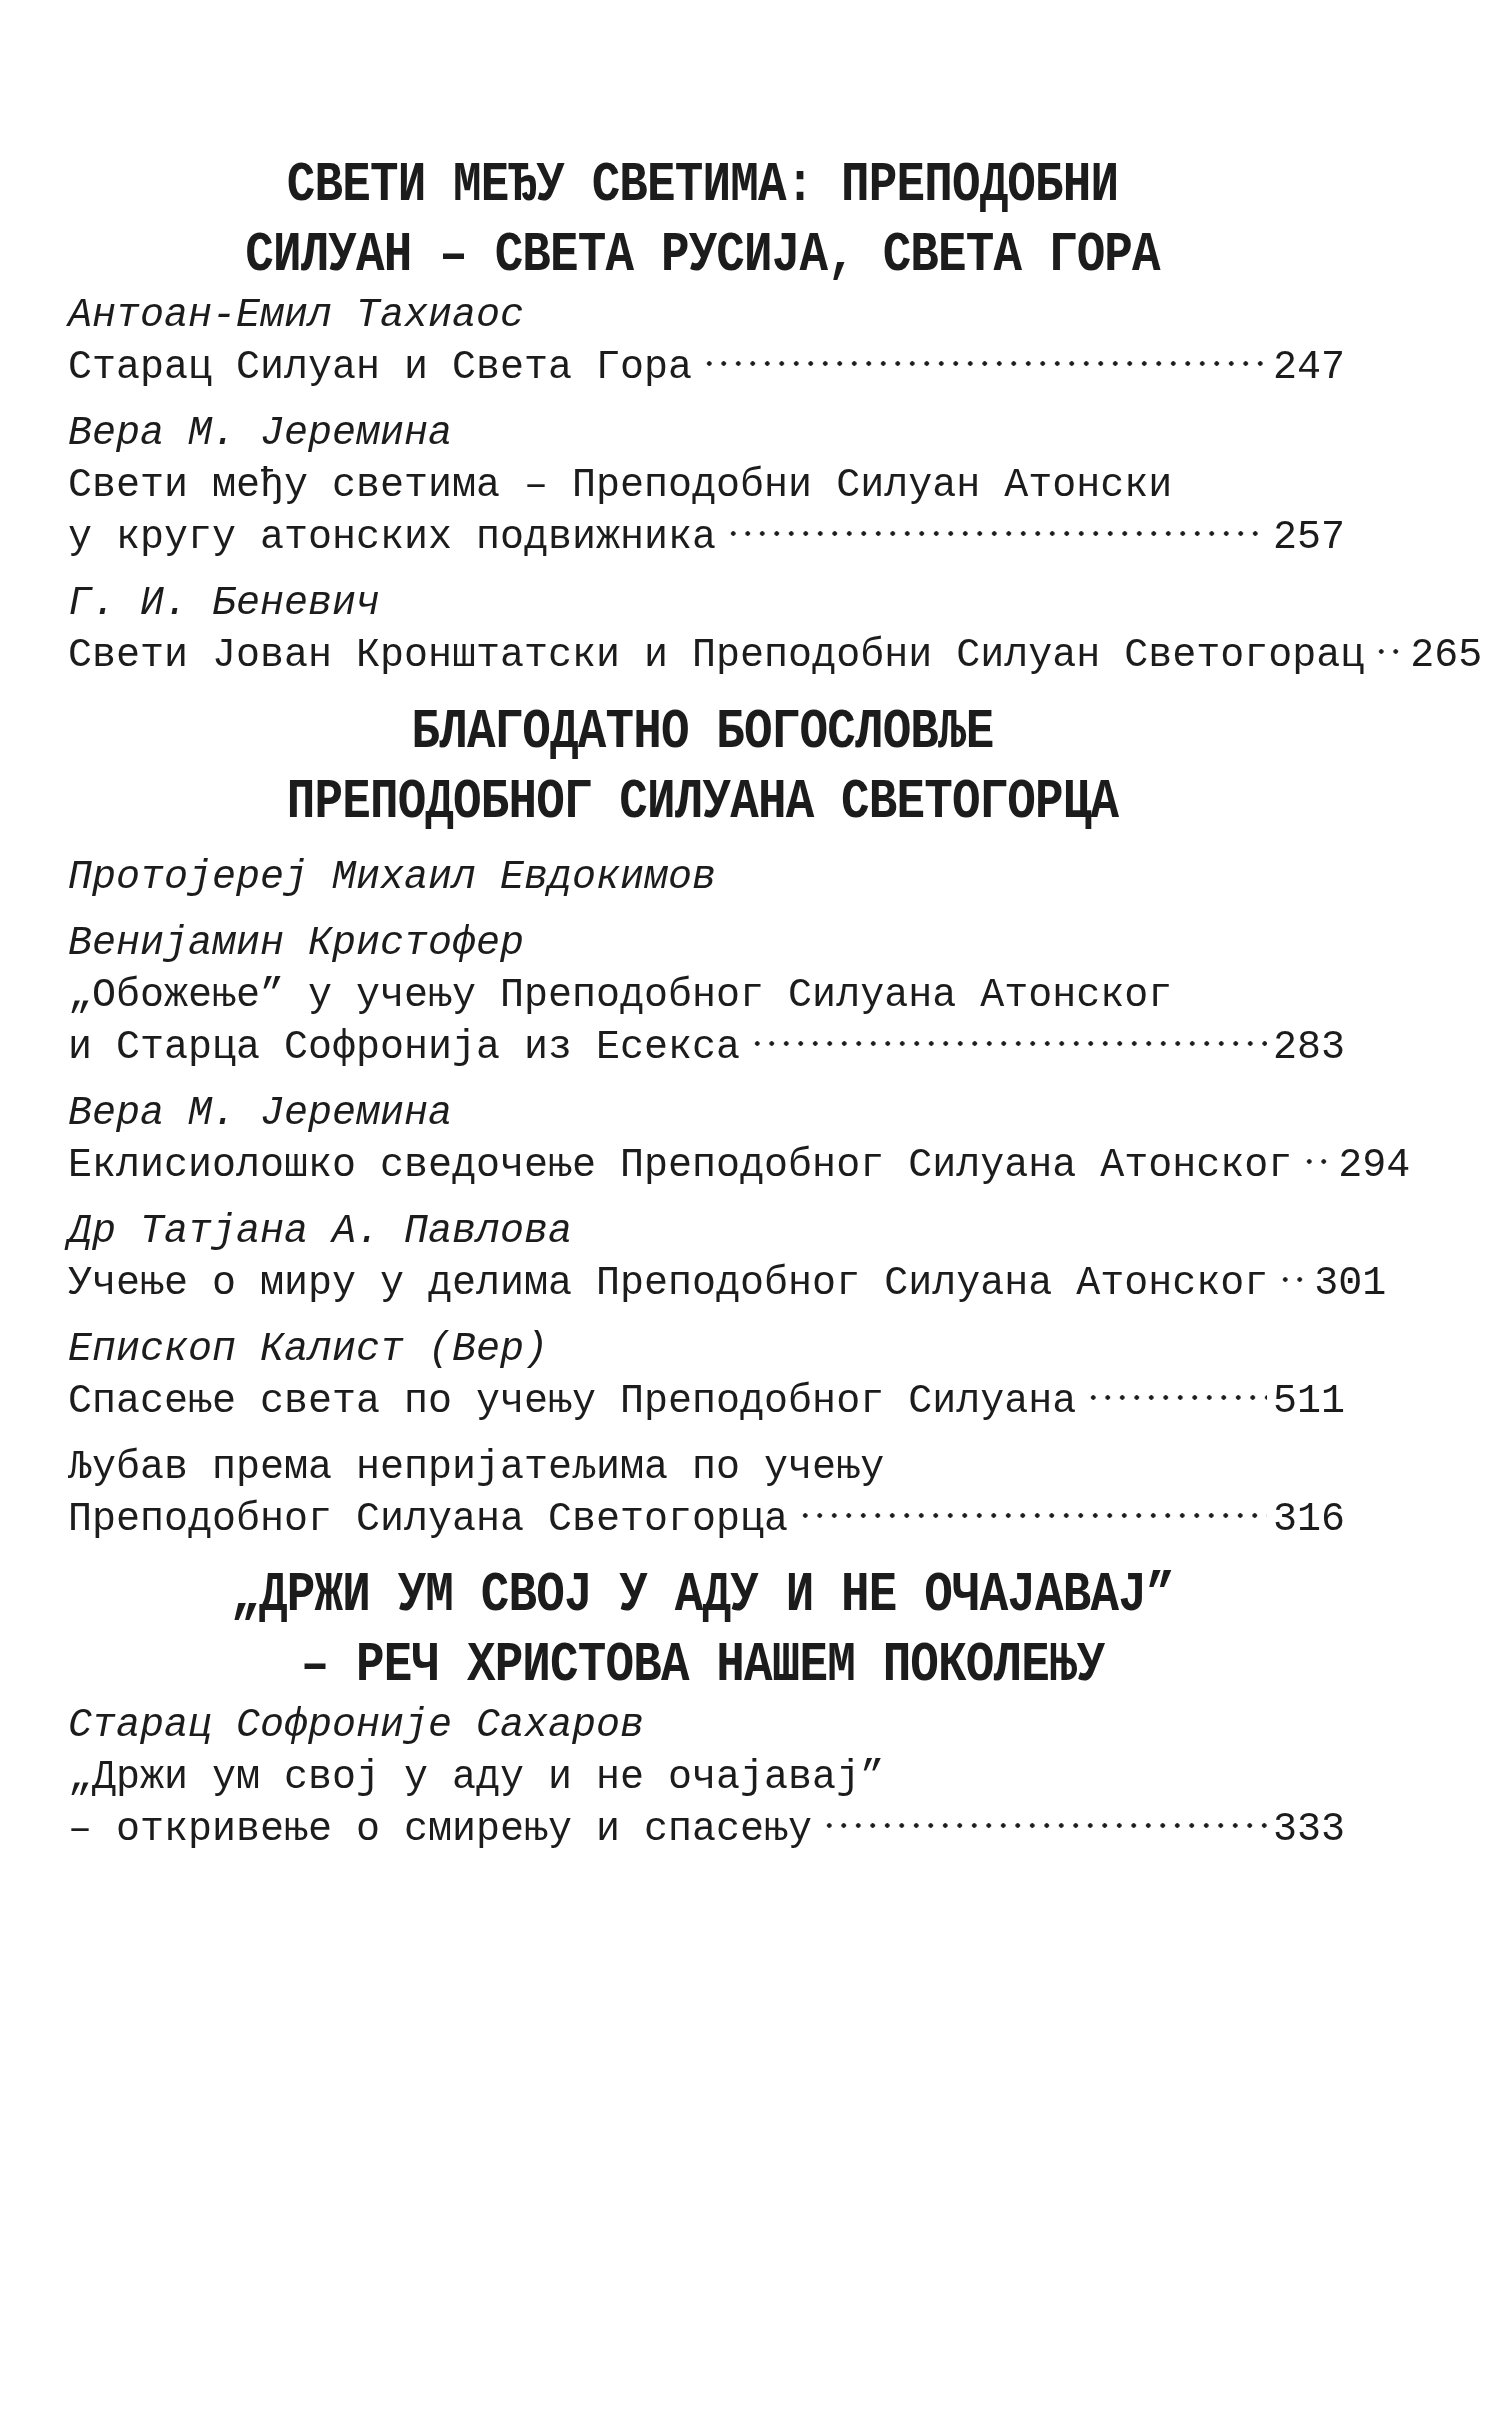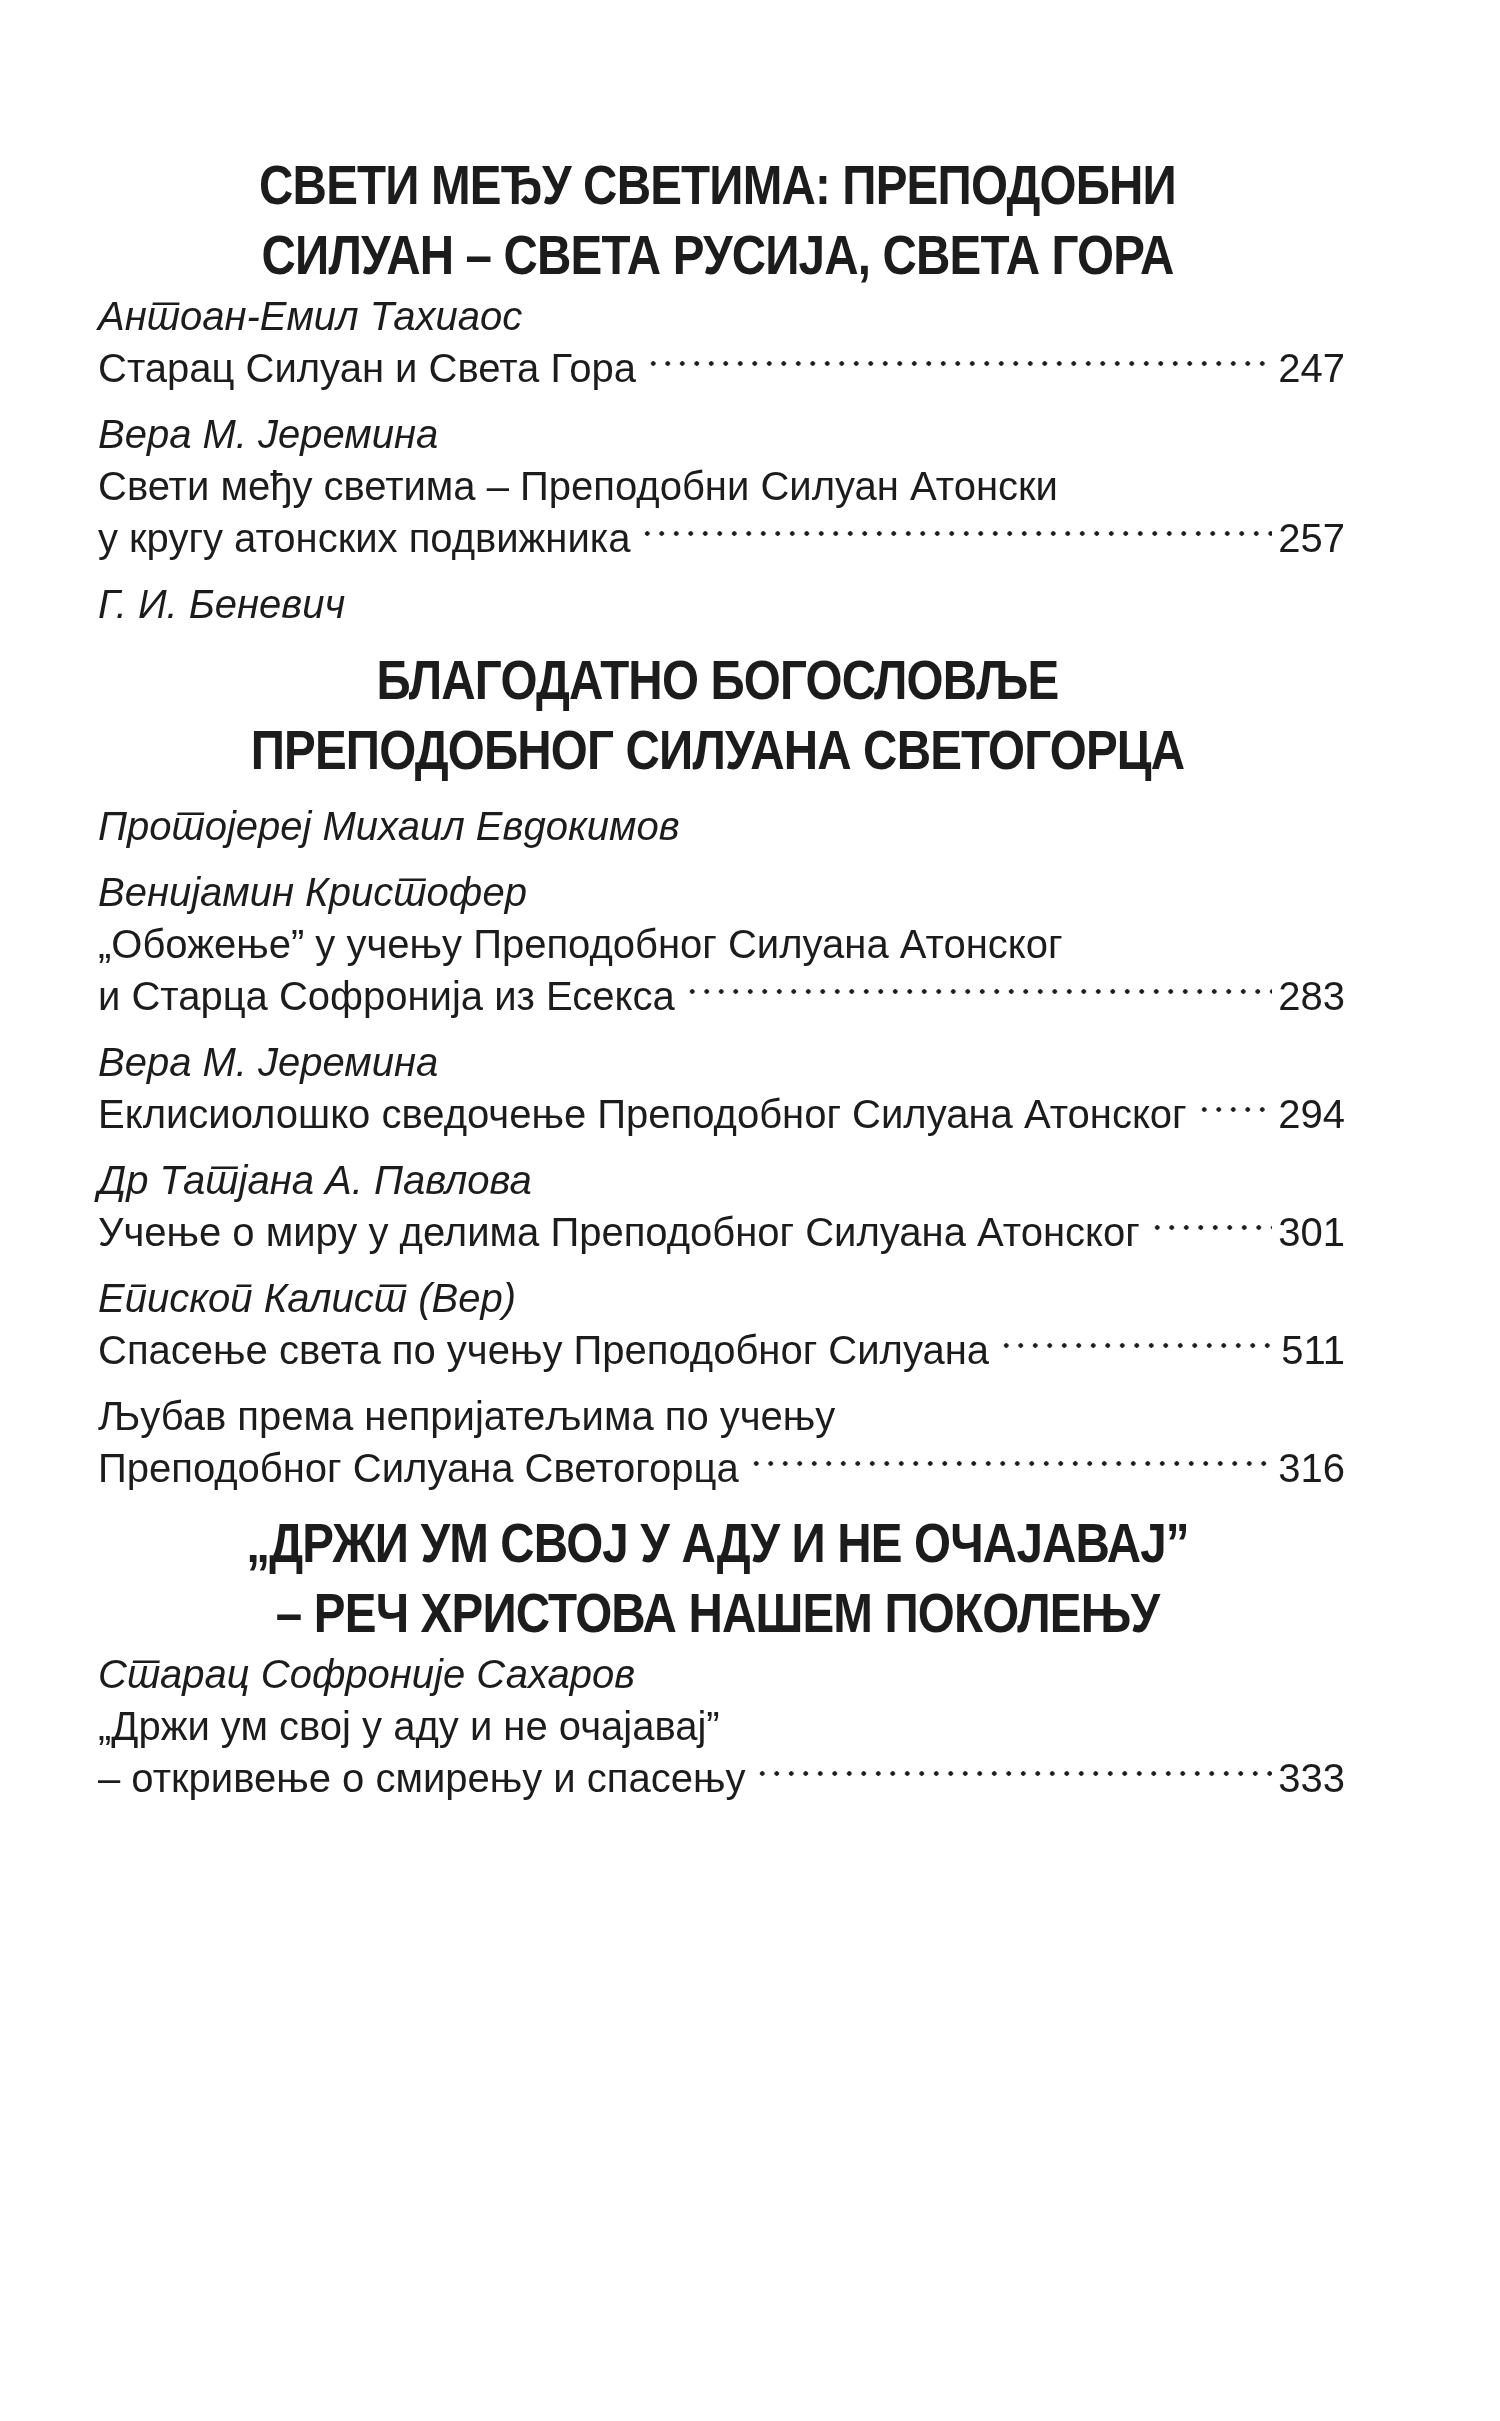--- a/index.html
+++ b/index.html
@@ -6,23 +6,23 @@
     margin: 0;
     padding: 0;
     background: #ffffff;
   }
   .page {
     position: relative;
     width: 1500px;
     min-height: 2421px;
     background: #ffffff;
     color: #1c1c1c;
-    font-family: Liberation Sans, sans-serif;
+    font-family: Liberation Mono, monospace;
     box-sizing: border-box;
-    padding: 150px 155px 60px 90px;
+    padding: 150px 155px 60px 60px;
     overflow: hidden;
   }
   .section-heading {
     text-align: center;
     font-weight: bold;
     font-size: 56px;
     line-height: 70px;
     margin: 0 0 2px 0;
   }
   .section + .section .section-heading {
@@ -88,20 +88,25 @@
           <div class="entry-line author">Вера М. Јеремина</div>
           <div class="entry-line title-line">Свети међу светима – Преподобни Силуан Атонски</div>
           <div class="entry-line title-row">
             <span class="title-text">у кругу атонских подвижника</span>
             <span class="leader"></span>
             <span class="page-num">257</span>
           </div>
         </div>
         <div class="entry">
           <div class="entry-line author">Г. И. Беневич</div>
+          <div class="entry-line title-row">
+            <span class="title-text">Свети Јован Кронштатски и Преподобни Силуан Светогорац</span>
+            <span class="leader"></span>
+            <span class="page-num">265</span>
+          </div>
         </div>
       </section>
       <section class="section">
         <h2 class="section-heading later" style="margin:15px;">
           <div class="heading-line">БЛАГОДАТНО БОГОСЛОВЉЕ</div>
           <div class="heading-line">ПРЕПОДОБНОГ СИЛУАНА СВЕТОГОРЦА</div>
         </h2>
         <div class="entry">
           <div class="entry-line author">Протојереј Михаил Евдокимов</div>
         </div>

